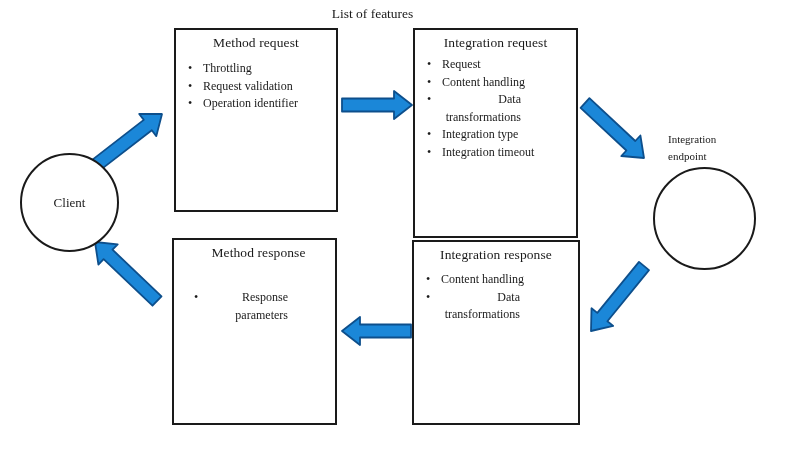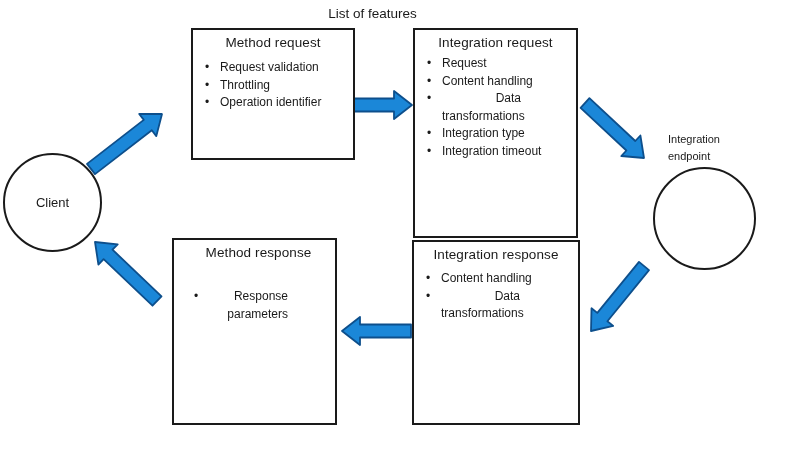--- a/index.html
+++ b/index.html
@@ -8,21 +8,21 @@
     --arrow-fill: #1b87d8;
     --arrow-stroke: #0d4f8c;
   }
   * { margin: 0; padding: 0; box-sizing: border-box; }
   html, body { width: 800px; height: 450px; background: var(--bg); overflow: hidden; }
   body {
     font-family: "Liberation Sans", "DejaVu Sans", sans-serif;
     color: var(--ink);
     position: relative;
   }
-  .canvas { position: absolute; inset: 0; width: 800px; height: 450px; }
+  .canvas { position: absolute; inset: 0; width: 800px; height: 450px; font-family: Liberation Serif, serif; }
 
   .diagram-title {
     position: absolute;
     left: 250px; top: 6px; width: 245px;
     text-align: center;
     font-size: 13.5px;
     white-space: nowrap;
   }
 
   .box {
@@ -55,21 +55,21 @@
   .circle {
     position: absolute;
     border: 2px solid var(--ink);
     border-radius: 50%;
     background: var(--bg);
     display: flex;
     align-items: center;
     justify-content: center;
     font-size: 13px;
   }
-  .circle.client { left: 3px; top: 153px; width: 99px; height: 99px; }
+  .circle.client { left: 20px; top: 153px; width: 99px; height: 99px; }
   .circle.endpoint { left: 653px; top: 167px; width: 103px; height: 103px; }
 
   .endpoint-label {
     position: absolute;
     left: 668px; top: 131px;
     width: 74px;
     font-size: 11px;
     line-height: 17px;
   }
 
@@ -95,25 +95,25 @@
       <polygon points="161.5,296.3 112.5,249.7 117.7,244.3 95.0,242.0 98.4,264.6 103.6,259.1 152.5,305.7" fill="#1b87d8" stroke="#0d4f8c" stroke-width="1.8" stroke-linejoin="round"></polygon>
     </svg>
 
   <div class="circle client">
     <span>Client</span>
   </div>
 
   <div class="endpoint-label">Integration endpoint</div>
   <div class="circle endpoint"></div>
 
-  <div class="box" style="left:191px; top:28px; width:164px; height:132px; --list-gap:9px;">
+  <div class="box" style="left:174px; top:28px; width:164px; height:184px; --list-gap:9px;">
     <div class="box-title">Method request</div>
     <ul>
+      <li>Throttling</li>
       <li>Request validation</li>
-      <li>Throttling</li>
       <li>Operation identifier</li>
     </ul>
   </div>
 
   <div class="box" style="left:413px; top:28px; width:165px; height:210px; --list-gap:5px;">
     <div class="box-title">Integration request</div>
     <ul>
       <li>Request</li>
       <li>Content handling</li>
       <li class="narrow">Data transformations</li>

